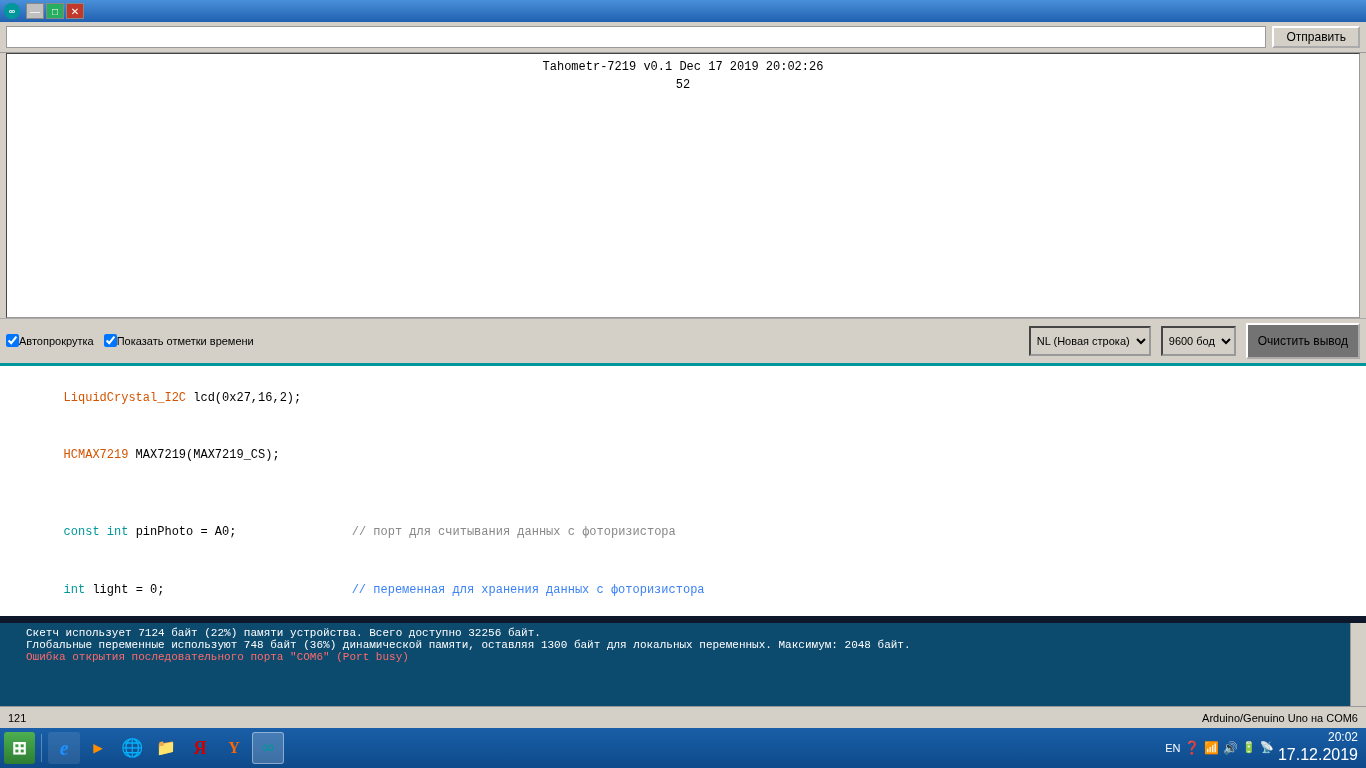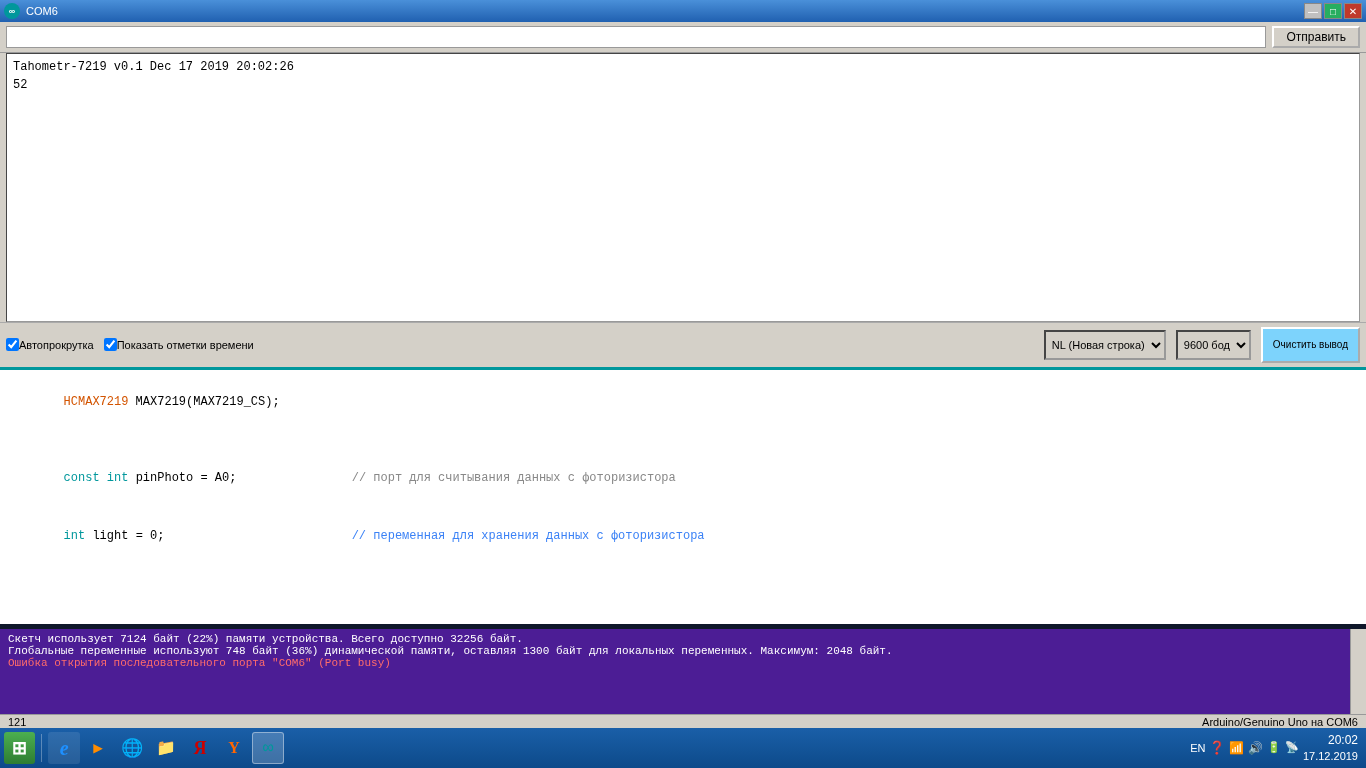--- a/index.html
+++ b/index.html
@@ -71,20 +71,21 @@
       background: white;
       border: 1px inset #999;
       margin: 0 6px;
       padding: 6px;
       overflow-y: auto;
       font-family: 'Courier New', monospace;
       font-size: 12px;
       color: #000;
       min-height: 200px;
       max-height: 310px;
+      text-align: center;
     }
 
     
     .serial-bottom-bar {
       display: flex;
       align-items: center;
       padding: 4px 6px;
       background: #d4d0c8;
       border-top: 1px solid #aaa;
       gap: 10px;
@@ -100,58 +101,58 @@
     .serial-select {
       height: 30px;
       font-size: 11px;
       font-family: Arial, sans-serif;
       background: #d4d0c8;
       border: 2px inset #999;
       padding: 0 2px;
     }
     .clear-btn {
       padding: 2px 10px;
-      background: #7dd3fc;
+      background: #737373;
       border: 2px outset #fff;
       cursor: pointer;
-      font-size: 10px;
+      font-size: 12px;
       font-family: Arial, sans-serif;
       height: 36px;
     }
     .code-line {
       white-space: pre;
       min-height: 18px;
     }
 
     
     .console-area {
-      background: #4c1d95;
+      background: #0c4a6e;
       color: white;
-      padding: 4px 8px;
+      padding: 4px 26px;
       font-family: 'Courier New', monospace;
       font-size: 11px;
       height: 90px;
       overflow-y: auto;
-      border-top: 5px solid #0f172a;
+      border-top: 7px solid #0f172a;
       position: relative;
     }
     .console-error { color: #ff6b6b; }
     .console-scrollbar {
       position: absolute;
       right: 0; top: 0; bottom: 0;
       width: 16px;
       background: #d4d0c8;
       border-left: 1px solid #999;
     }
 
     
     .status-bar {
       background: #d4d0c8;
       border-top: 1px solid #999;
-      height: 14px;
+      height: 22px;
       display: flex;
       align-items: center;
       padding: 0 8px;
       font-family: Arial, sans-serif;
       font-size: 11px;
       justify-content: space-between;
     }
 
     
     .taskbar {
@@ -209,21 +210,21 @@
       color: white;
       font-family: Liberation Sans, sans-serif;
       font-size: 11px;
       padding: 0 4px;
     }
     .clock {
       text-align: right;
       line-height: 1.3;
     }
     .clock-time { font-size: 12px; }
-    .clock-date { font-size: 11px; }
+    .clock-date { font-size: 16px; }
 
     .window-container {
       display: flex;
       flex-direction: column;
       height: calc(768px - 40px);
     }
 
     .divider-teal {
       height: 3px;
       background: #00979c;
@@ -238,21 +239,20 @@
   </style>
 </head>
 <body>
 
 <div class="window-container">
 
   <div class="title-bar">
     <div class="title-bar-icon">
       <span>∞</span>
     </div>
-    <span class="title-bar-title">COM6</span>
     <div class="title-bar-buttons">
       <div class="title-btn">—</div>
       <div class="title-btn maximize">□</div>
       <div class="title-btn close">✕</div>
     </div>
   </div>
 
   <div class="serial-input-bar">
     <input class="serial-input" type="text" placeholder="" style="">
     <button class="send-btn">Отправить</button>
@@ -281,20 +281,23 @@
     </select>
     <button class="clear-btn">Очистить вывод</button>
   </div>
 
   <div class="divider-teal"></div>
 
   <div class="code-scroll-wrapper">
     <div style="padding: 4px 6px; font-family: 'Courier New', monospace; font-size: 12px; line-height: 1.6;">
 
       <div class="code-line">
+        <span style="color:#d35400;">LiquidCrystal_I2C</span><span> lcd(0x27,16,2);</span>
+      </div>
+      <div class="code-line">
         <span style="color:#d35400;">HCMAX7219</span><span> MAX7219(MAX7219_CS);</span>
       </div>
       <div class="code-line">&nbsp;</div>
       <div class="code-line">
         <span style="color:#00979c;">const</span><span> </span><span style="color:#00979c;">int</span><span> pinPhoto = A0;                </span><span style="color:#888;">// порт для считывания данных с фоторизистора</span>
       </div>
       <div class="code-line">
         <span style="color:#00979c;">int</span><span> light = 0;                          </span><span style="color:#3b82f6;">// переменная для хранения данных с фоторизистора</span>
       </div>
       <div class="code-line">

